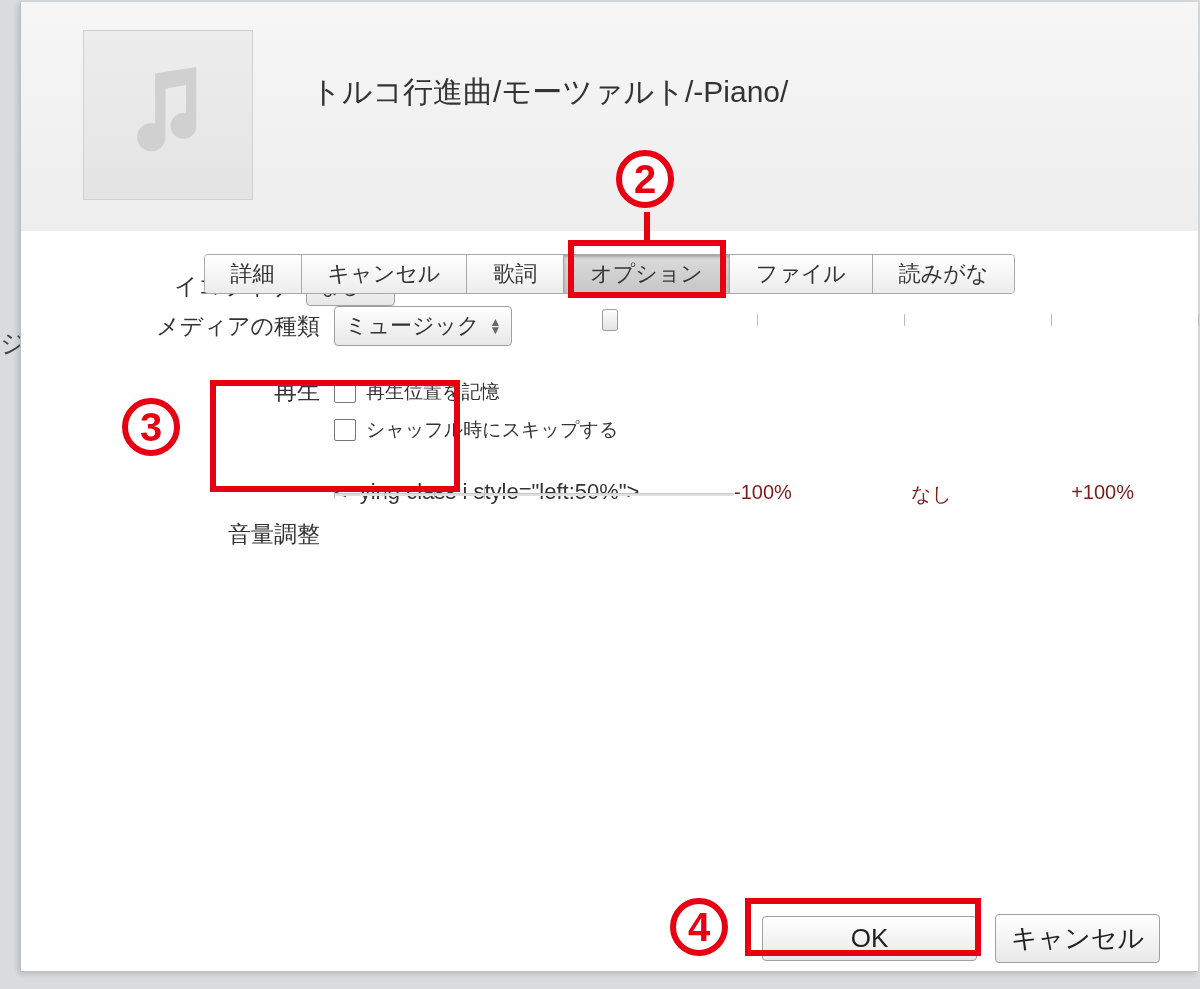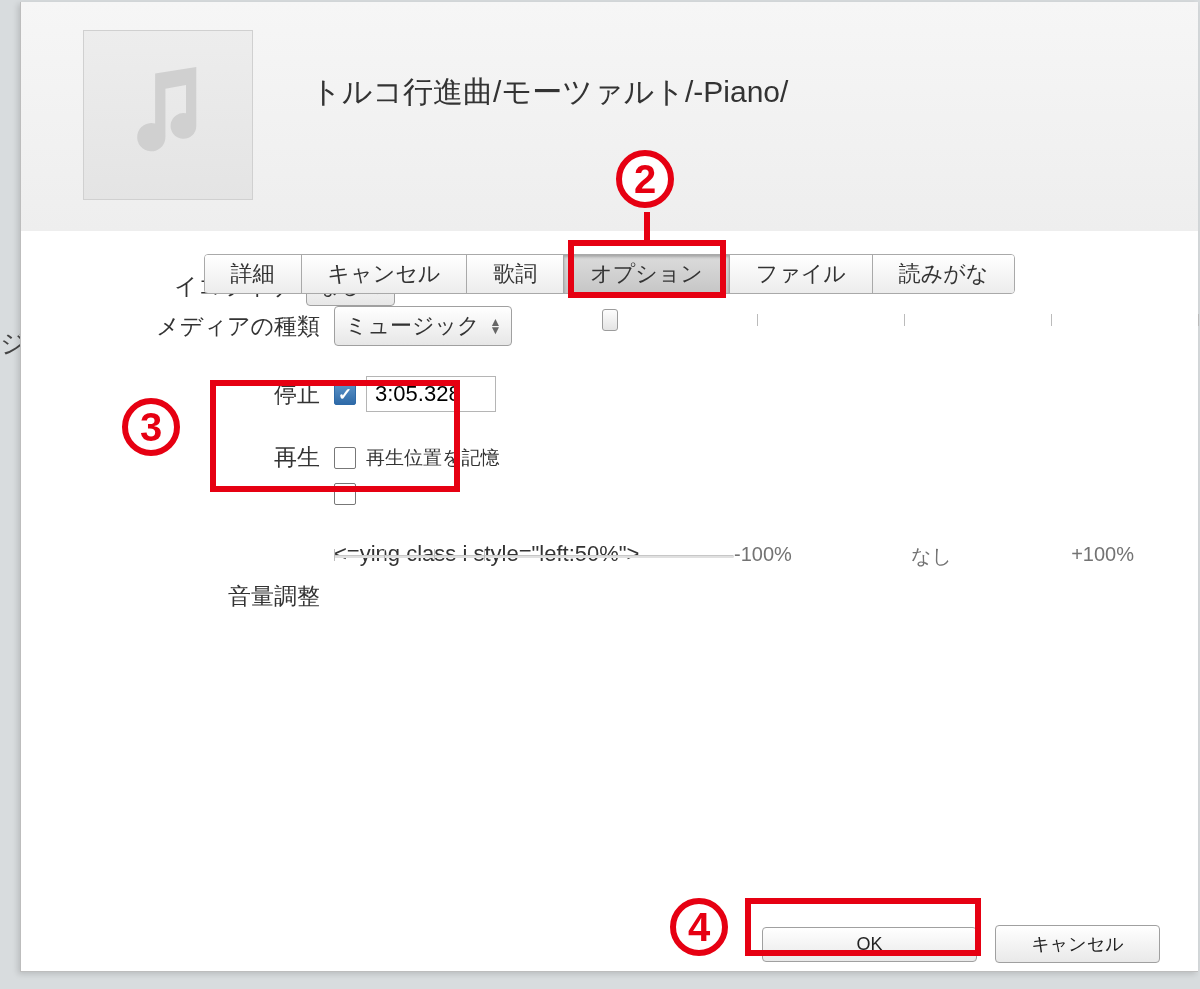--- a/index.html
+++ b/index.html
@@ -114,32 +114,32 @@
   .chk-label { font-size:19px; color:#333; }
 
   .slider-wrap { position:relative; width: 400px; height: 30px; }
   .slider-track { position:absolute; top:14px; left:0; right:0; height:3px; background:#e0e0e0; border-radius:2px; border-top:1px solid #c7c7c7; }
   .tick { position:absolute; top:8px; width:1px; height:12px; background:#bbb; }
   .slider-thumb {
     position:absolute; top:3px; left:50%; transform:translateX(-50%);
     width:16px; height:22px; background:linear-gradient(#fdfdfd,#e4e4e4);
     border:1px solid #9c9c9c; border-radius:3px; cursor:pointer;
   }
-  .slider-labels { position:relative; width:400px; display:flex; justify-content:space-between; font-size:20px; color:#737373; margin-top: 2px; }
+  .slider-labels { position:relative; width:400px; display:flex; justify-content:space-between; font-size:20px; color:#7f1d1d; margin-top: 2px; }
   .slider-labels span:nth-child(2){ position:relative; }
 
   .buttons {
     position:absolute; right: 40px; bottom: 26px;
     display:flex; gap: 18px; align-items:center;
   }
   .btn {
     border:1px solid #a0a0a0; border-radius:4px;
     background:linear-gradient(#ffffff,#e9e9e9);
     padding: 6px 8px; width: 165px; text-align:center;
-    font-size:18px; cursor:pointer; color:#222;
+    font-size:26px; cursor:pointer; color:#222;
   }
   .btn.ok { width: 215px; }
 
   
   .callout { position:absolute; pointer-events:none; }
   .num {
     width:58px; height:58px; border:6px solid #e60012; border-radius:50%;
     color:#e60012; font-weight:900; font-size:40px;
     display:flex; align-items:center; justify-content:center;
     background:#fff; font-family: Arial, sans-serif;
@@ -180,34 +180,30 @@
 
       <div class="row" style="margin-bottom:30px;">
         <div class="label">メディアの種類</div>
         <div class="select">
           <span>ミュージック</span>
           <span class="arrows">▲<br>▼</span>
         </div>
       </div>
 
 
-      <div class="row" style="margin-bottom:30px;">
-        <div class="label">停止</div>
-        <span class="checkbox checked"></span>
-        <input class="textfield" value="3:05.328" style="">
-      </div>
 
       <div class="row">
         <div class="label">再生</div>
         <span class="checkbox"></span>
         <span class="chk-label">再生位置を記憶</span>
       </div>
       <div class="row" style="margin-bottom:36px;">
         <div class="label"></div>
         <span class="checkbox"></span>
+        <span class="chk-label">シャッフル時にスキップする</span>
       </div>
 
       <div class="row" style="align-items:flex-start; margin-bottom:6px;">
         <div class="label" style="padding-top:4px;margin-top:36px;">音量調整</div>
         <div>
           <div class="slider-wrap">
             <div class="slider-track"></div>
             <div class="tick" style="left:0%"></div>
             <div class="tick" style="left:12.5%"></div>
             <div class="tick" style="left:25%"></div>

